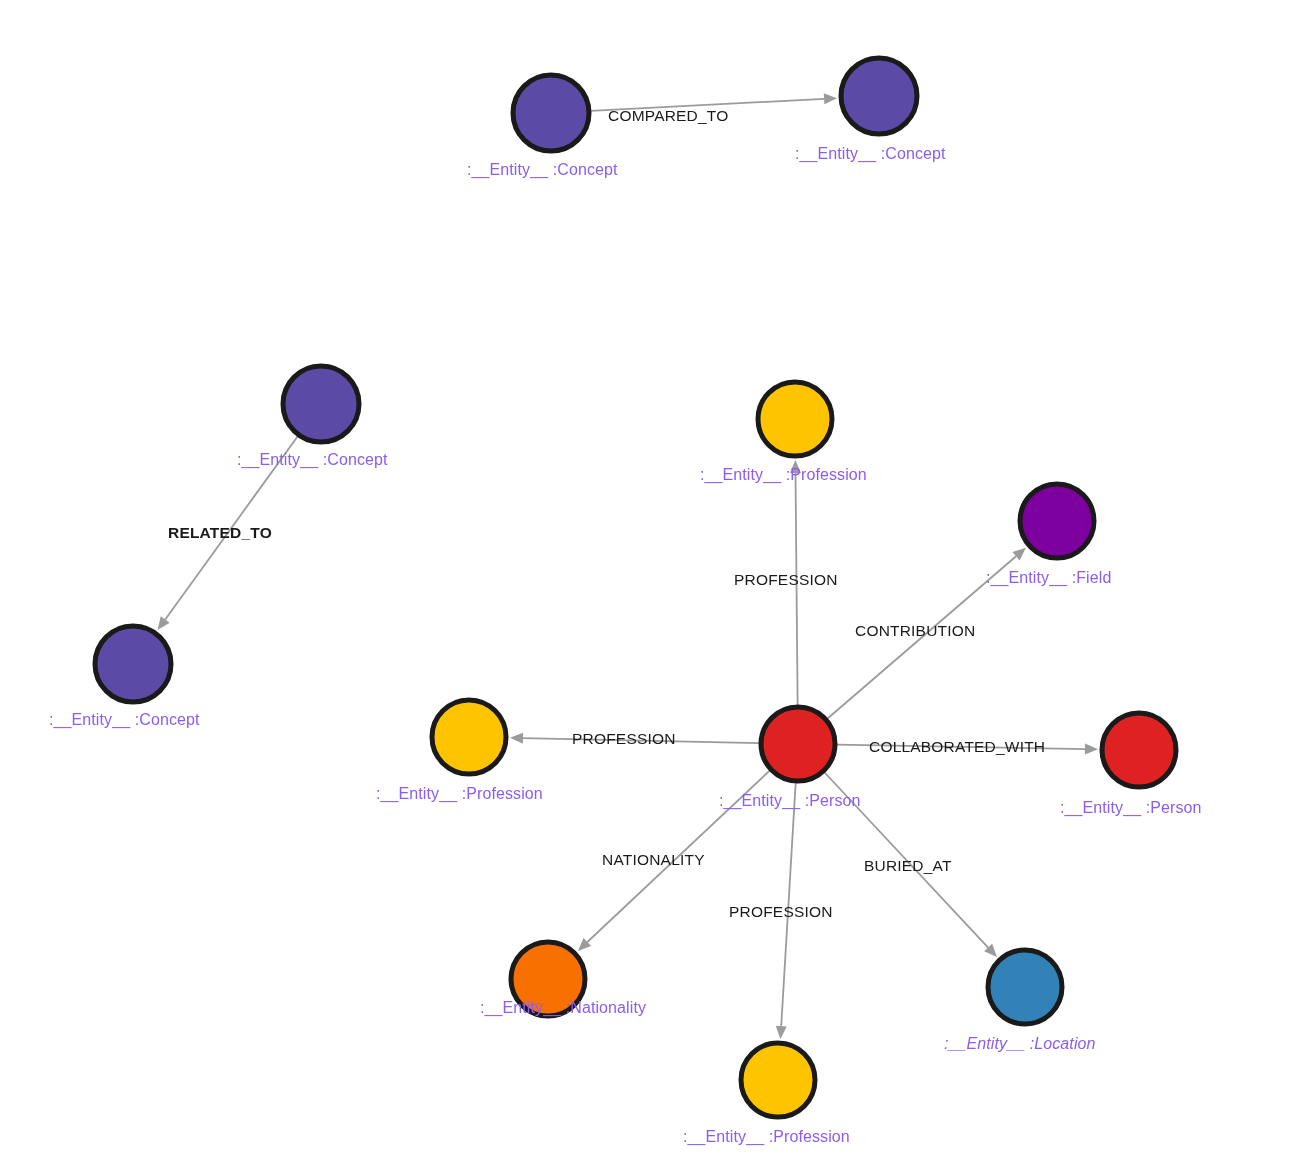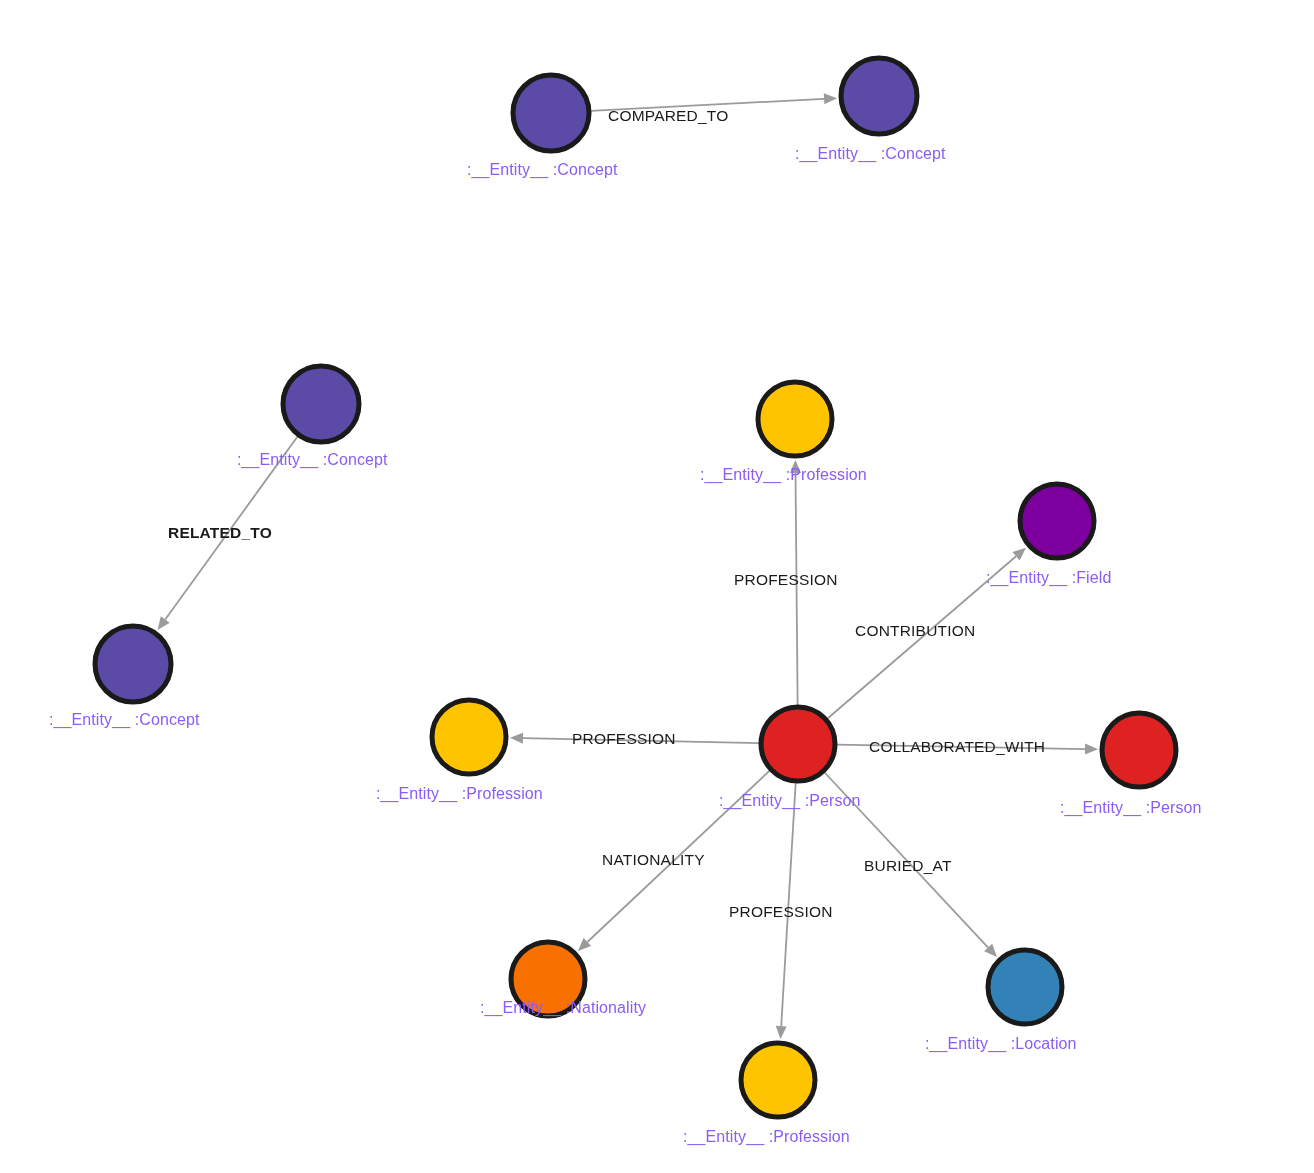--- a/index.html
+++ b/index.html
@@ -131,16 +131,16 @@
       <div class="node-label" style="left: 467px; top: 162px;">:__Entity__ :Concept</div>
       <div class="node-label" style="left: 795px; top: 146px;">:__Entity__ :Concept</div>
       <div class="node-label" style="left: 237px; top: 452px;">:__Entity__ :Concept</div>
       <div class="node-label" style="left: 49px; top: 712px;">:__Entity__ :Concept</div>
       <div class="node-label" style="left: 700px; top: 467px;">:__Entity__ :Profession</div>
       <div class="node-label" style="left: 986px; top: 570px; text-align: center;">:__Entity__ :Field</div>
       <div class="node-label" style="left: 376px; top: 786px;">:__Entity__ :Profession</div>
       <div class="node-label" style="left: 719px; top: 793px;">:__Entity__ :Person</div>
       <div class="node-label" style="left: 1060px; top: 800px;">:__Entity__ :Person</div>
       <div class="node-label" style="left: 453px; top: 1000px; margin-left: 27px;">:__Entity__ :Nationality</div>
-      <div class="node-label" style="left: 925px; top: 1036px;">:__Entity__ :Location</div>
+      <div class="node-label" style="left: 944px; top: 1036px; font-style: italic;">:__Entity__ :Location</div>
       <div class="node-label" style="left: 683px; top: 1129px;">:__Entity__ :Profession</div>
     </div>
 </div>
 
 </body></html>

